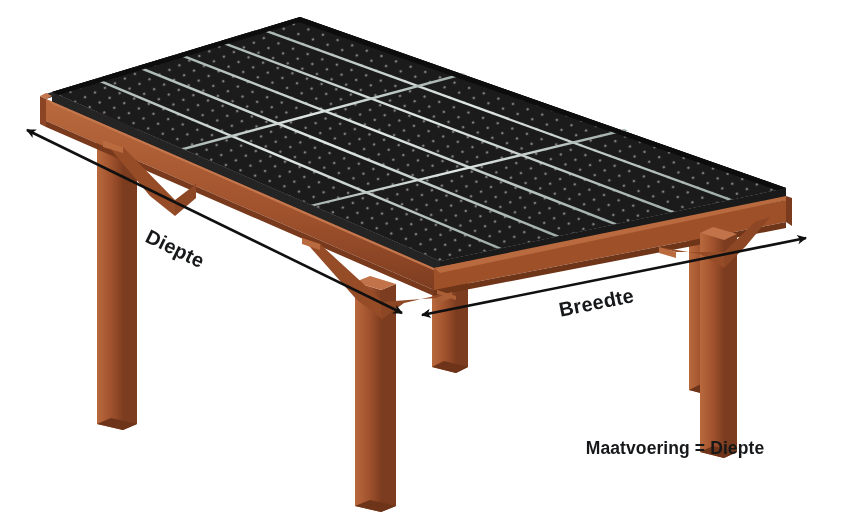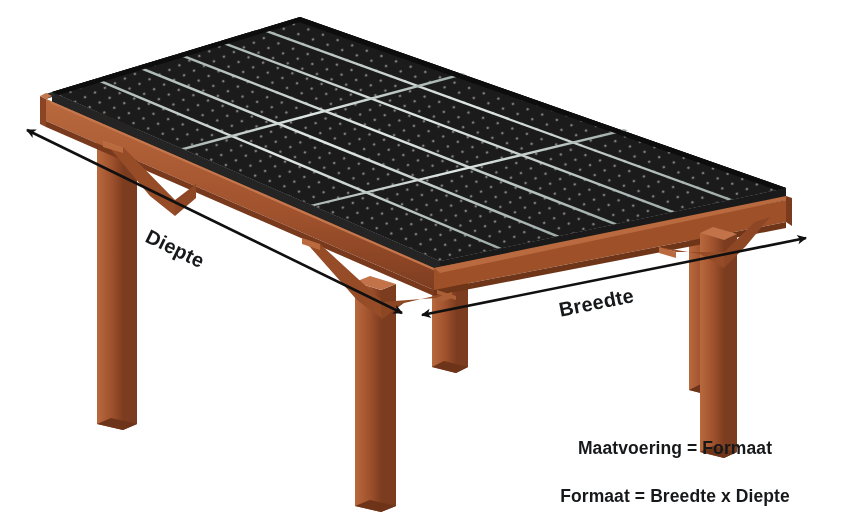--- a/index.html
+++ b/index.html
@@ -201,17 +201,16 @@
       <line x1="27" y1="130" x2="402" y2="313" stroke="#101010" stroke-width="2.6" marker-start="url(#arrowStart)" marker-end="url(#arrowEnd)"></line>
       <line x1="422" y1="315" x2="806" y2="238" stroke="#101010" stroke-width="2.6" marker-start="url(#arrowStart)" marker-end="url(#arrowEnd)"></line>
     </g>
   </svg>
 
   <div class="dim-label" id="label-diepte">Diepte</div>
 
   <div class="dim-label" id="label-breedte">Breedte</div>
 
   <div id="legend">
-    <div class="legend-line" id="legend-line-1">Maatvoering = Formaat</div>
-    <div class="legend-line" id="legend-line-2">Formaat = Breedte x Diepte</div>
+    <div class="legend-line" id="legend-line-1">Maatvoering = Diepte</div>
   </div>
 
 </div>
 
 </body></html>

